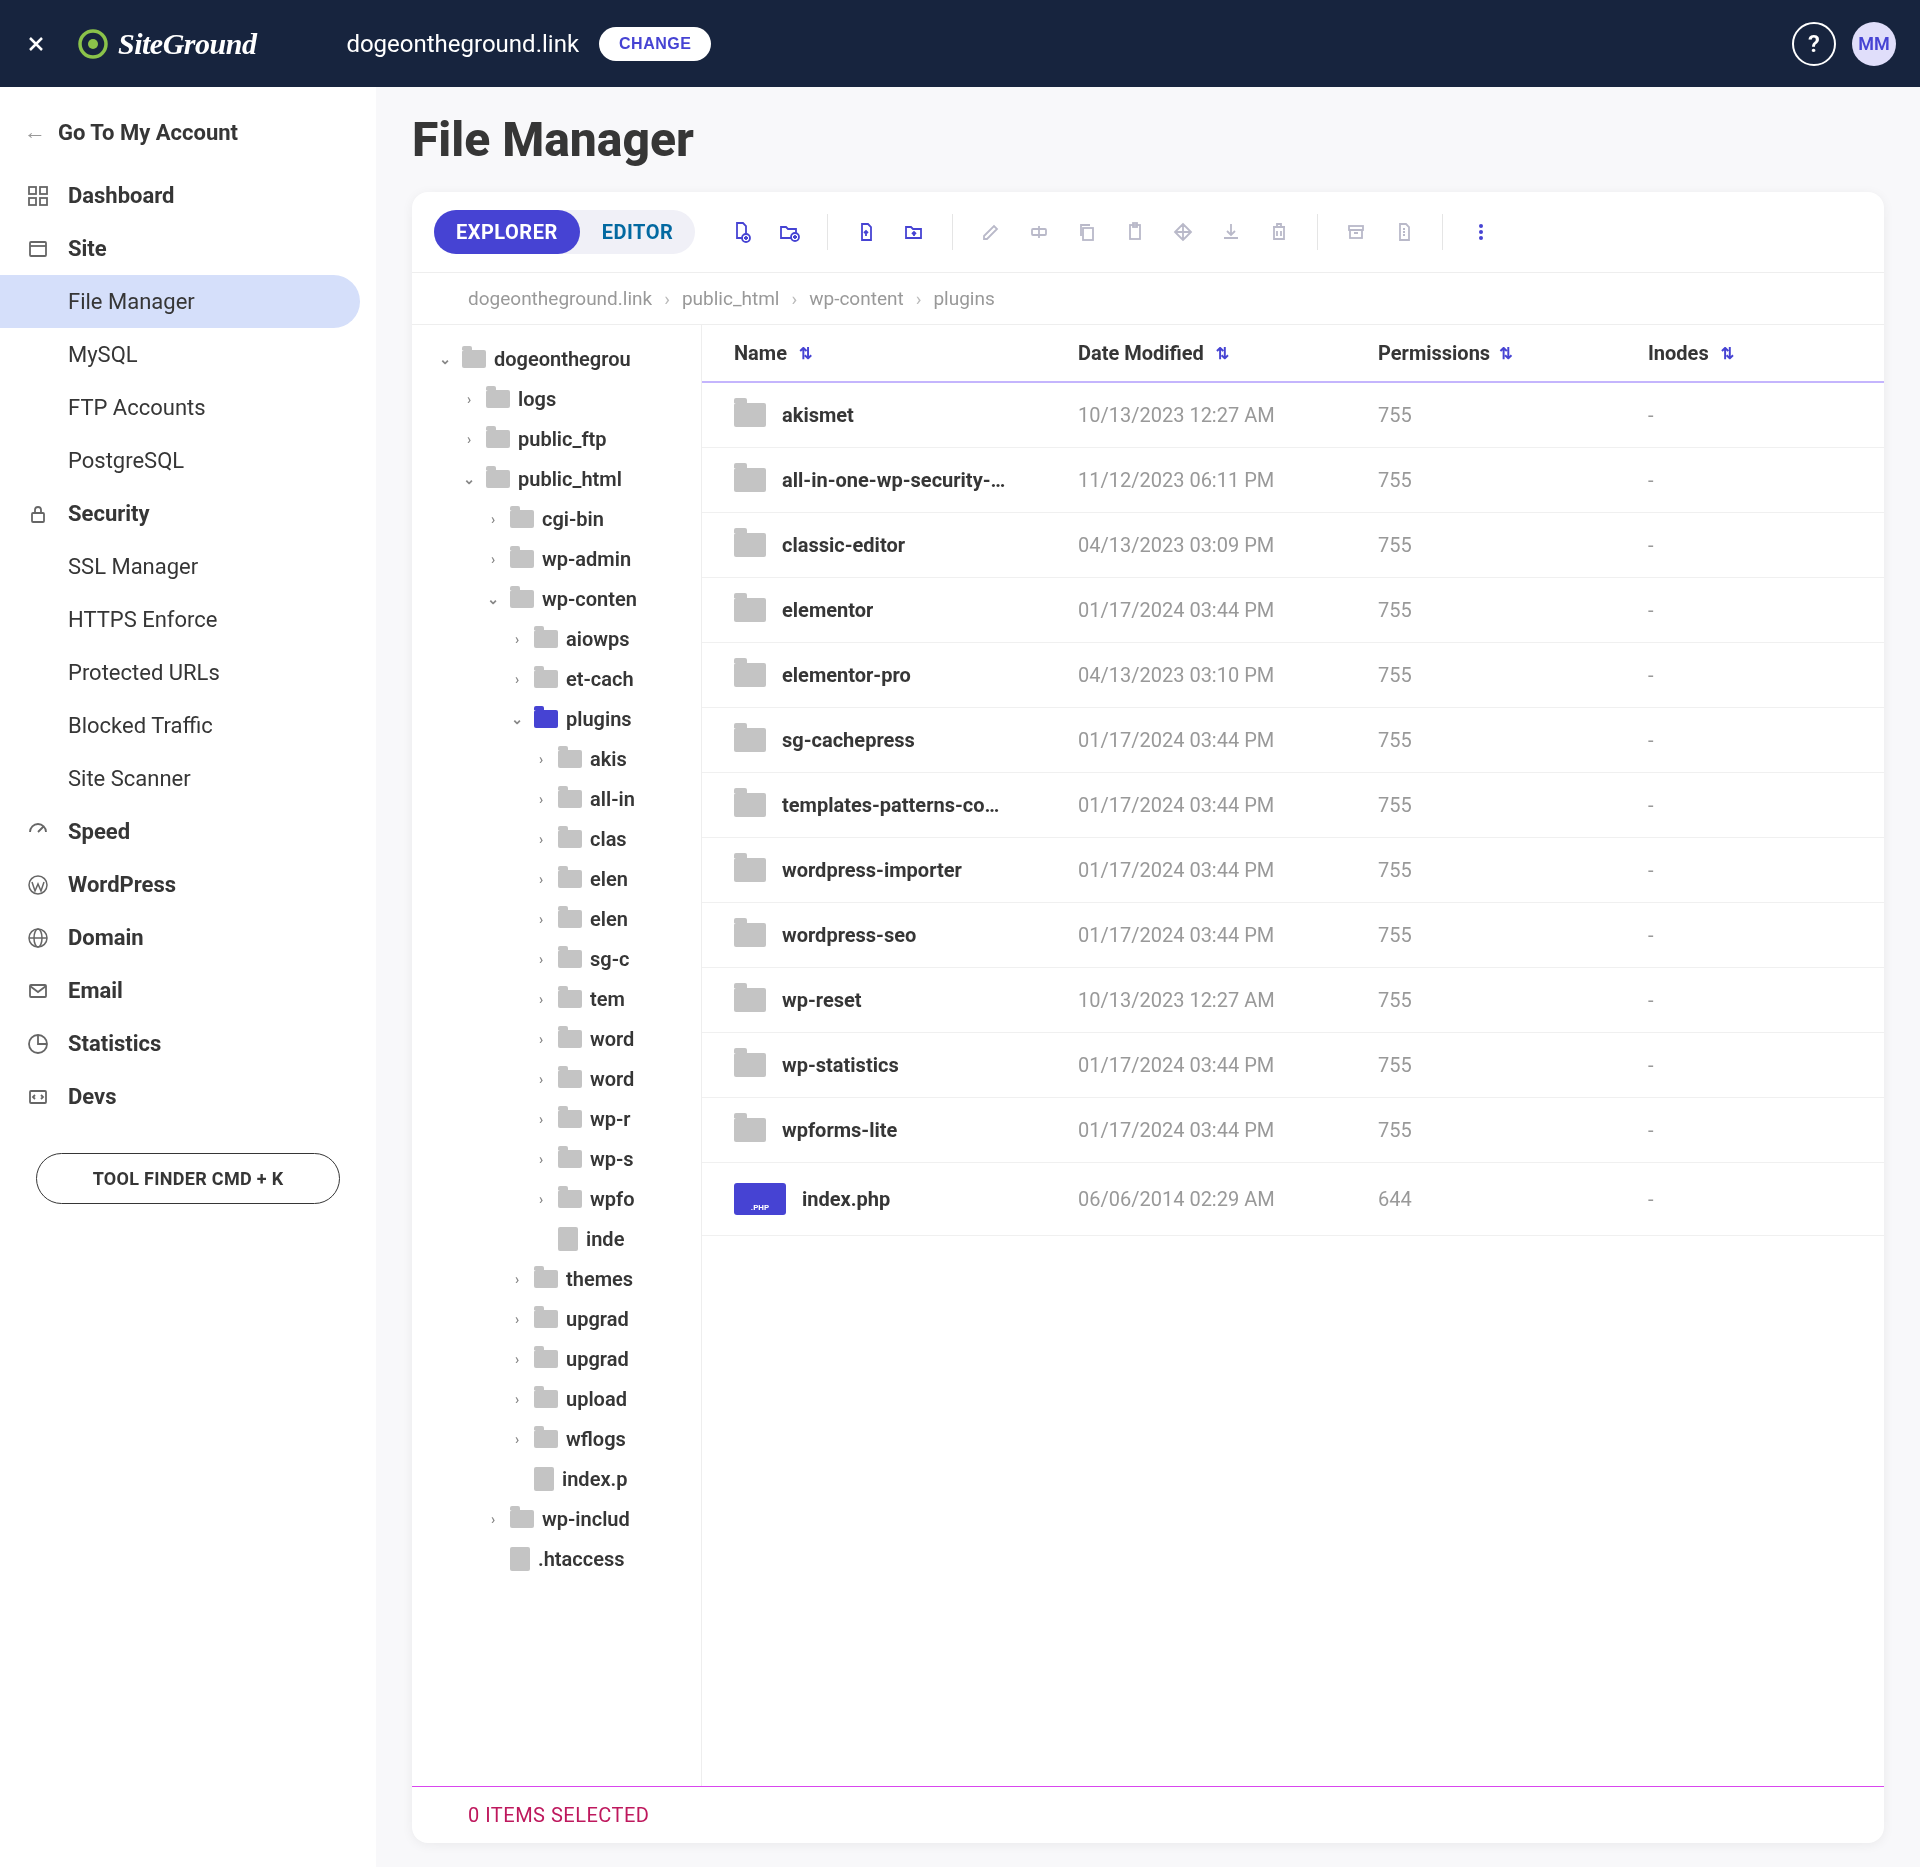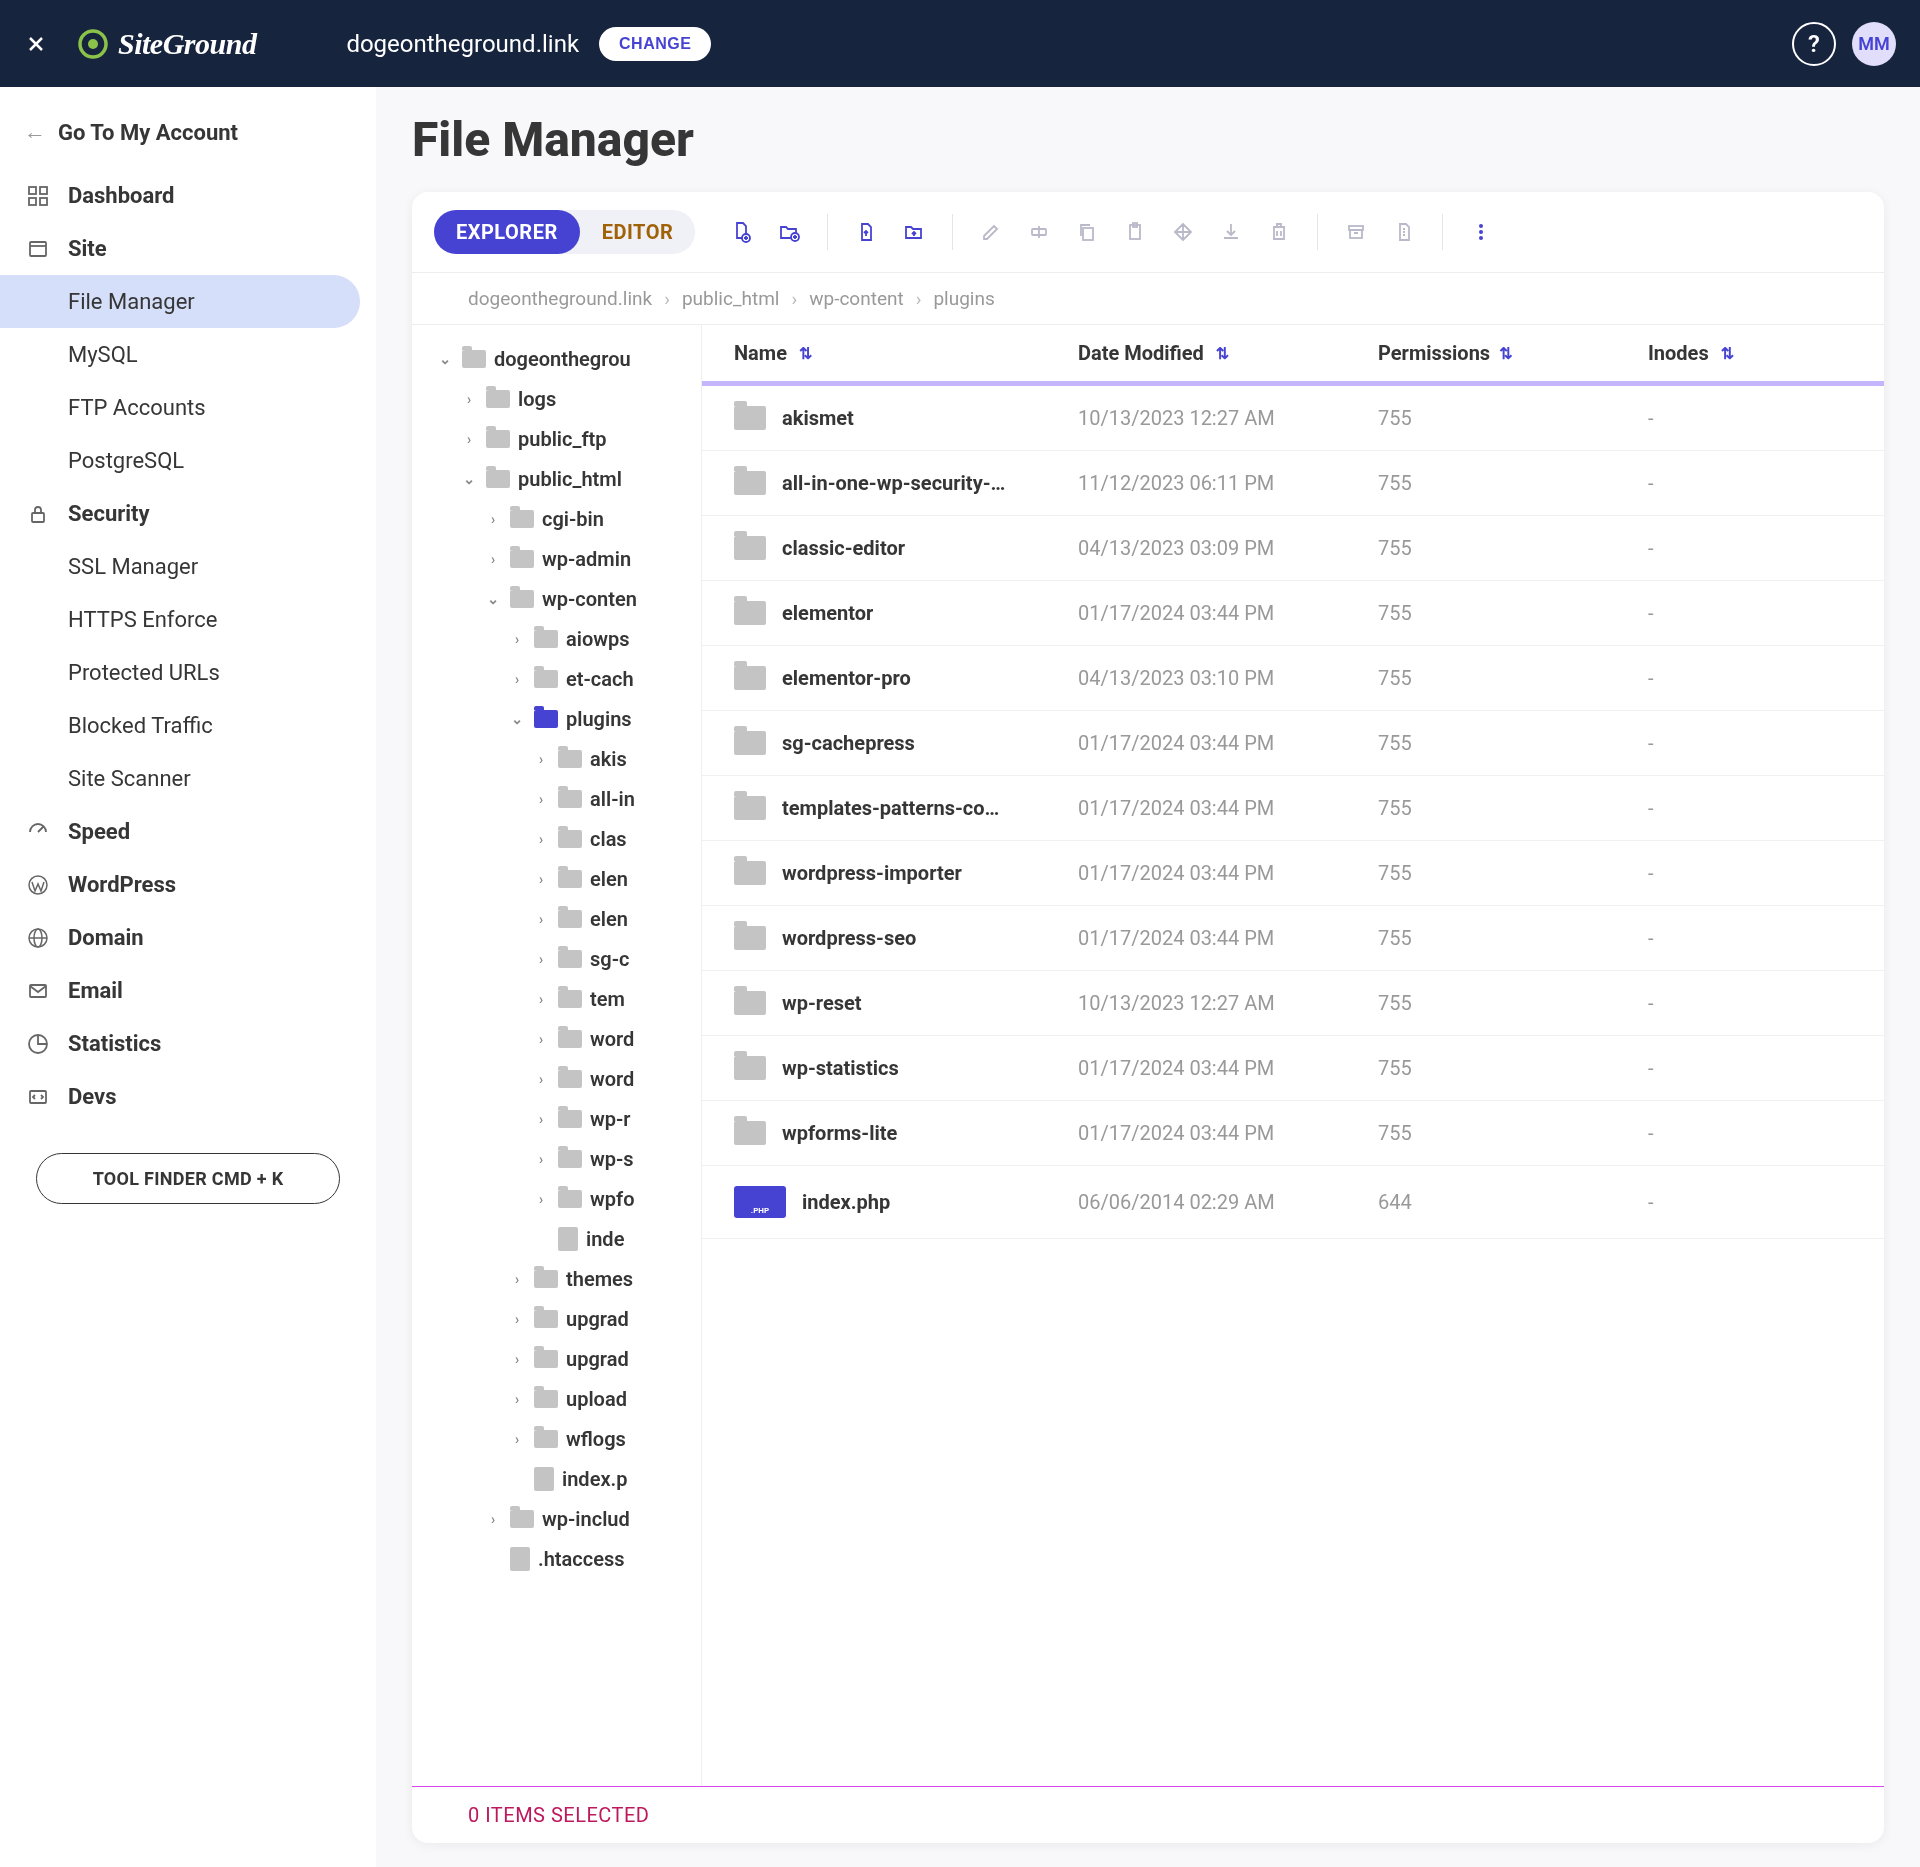--- a/index.html
+++ b/index.html
@@ -33,21 +33,21 @@
 .main { flex: 1; padding: 24px 36px; display: flex; flex-direction: column; }
 .page-title { font-size: 48px; font-weight: 800; margin-bottom: 24px; }
 
 .panel { background: #fff; border-radius: 16px; box-shadow: 0 2px 12px rgba(0,0,0,0.06); display: flex; flex-direction: column; flex: 1; overflow: hidden; }
 
 
 .toolbar { display: flex; align-items: center; padding: 18px 22px; gap: 4px; border-bottom: 1px solid #eee; }
 .tab-group { display: flex; background: #f0f0f7; border-radius: 999px; margin-right: 20px; }
 .tab { padding: 10px 22px; font-size: 20px; font-weight: 700; border-radius: 999px; cursor: pointer; letter-spacing: 0.5px; }
 .tab.active { background: #4643d3; color: #fff; }
-.tab.inactive { color: #a16207; }
+.tab.inactive { color: #0369a1; }
 .tool-btn { width: 44px; height: 44px; display: flex; align-items: center; justify-content: center; cursor: pointer; color: #b9b9c9; }
 .tool-btn.enabled { color: #4643d3; }
 .tool-sep { width: 1px; height: 36px; background: #e5e5e5; margin: 0 12px; }
 
 
 .breadcrumb { padding: 14px 56px; border-bottom: 1px solid #eee; font-size: 19px; color: #999; display: flex; align-items: center; gap: 12px; }
 .breadcrumb .crumb { cursor: pointer; }
 .breadcrumb .sep { color: #bbb; }
 
 
@@ -61,21 +61,21 @@
 .tree-row .folder.active::before { background: #4643d3; }
 .tree-row .file { width: 20px; height: 24px; background: #c4c4c4; border-radius: 2px; flex-shrink: 0; }
 
 .indent-1 { padding-left: 24px; }
 .indent-2 { padding-left: 48px; }
 .indent-3 { padding-left: 72px; }
 .indent-4 { padding-left: 96px; }
 
 
 .file-table { flex: 1; display: flex; flex-direction: column; overflow: hidden; }
-.table-head { display: flex; padding: 16px 0; border-bottom: 5px solid #c4b5fd; font-size: 20px; font-weight: 700; }
+.table-head { display: flex; padding: 16px 0; border-bottom: 2px solid #c4b5fd; font-size: 20px; font-weight: 700; }
 .col-name { flex: 0 0 376px; padding-left: 32px; display: flex; align-items: center; gap: 12px; }
 .col-date { flex: 0 0 300px; display: flex; align-items: center; gap: 12px; }
 .col-perm { flex: 0 0 270px; display: flex; align-items: center; gap: 9px; }
 .col-inode { flex: 1; display: flex; align-items: center; gap: 12px; }
 .sort-icon { color: #4643d3; font-size: 16px; }
 
 .table-body { flex: 1; overflow-y: auto; }
 .file-row { display: flex; padding: 20px 0; border-bottom: 1px solid #f0f0f0; font-size: 20px; cursor: pointer; }
 .file-row .col-name { font-weight: 700; gap: 16px; }
 .file-row .col-date, .file-row .col-perm, .file-row .col-inode { color: #999; font-weight: 400; }

